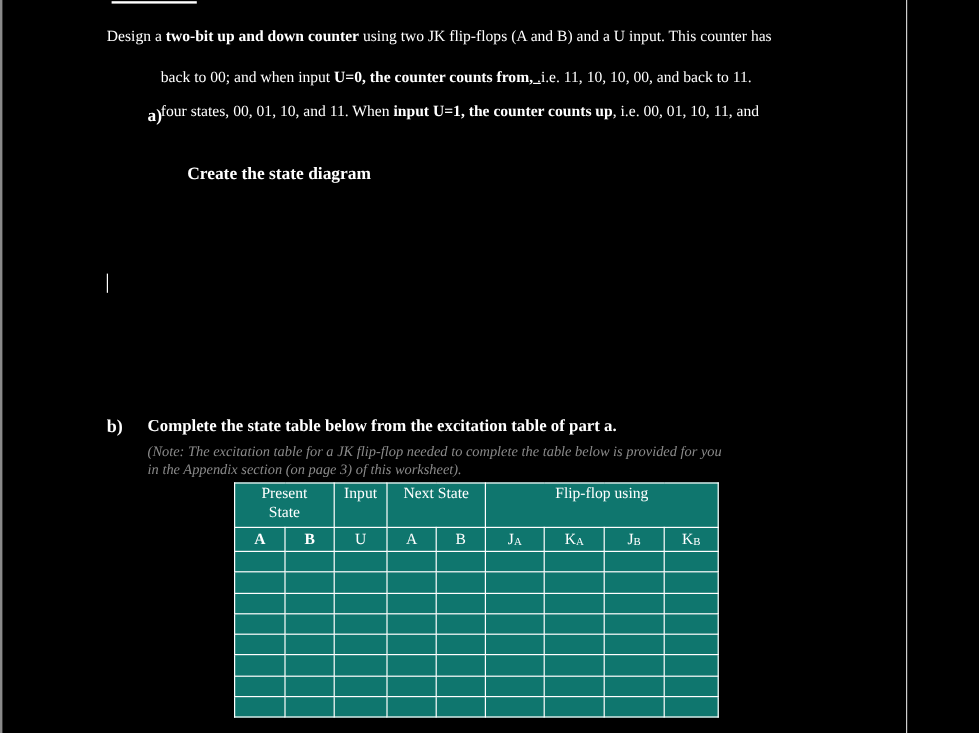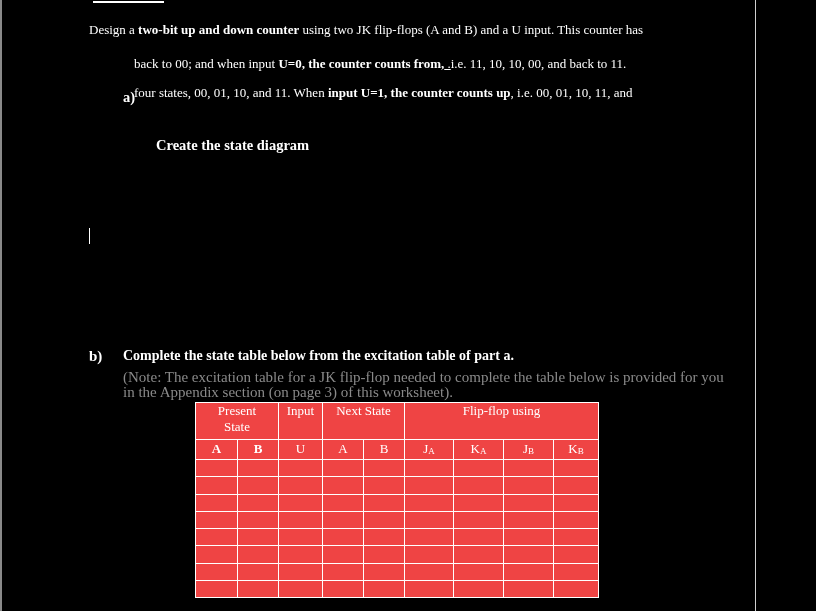--- a/index.html
+++ b/index.html
@@ -41,35 +41,35 @@
     #p3 { left: 134px; top: 55px; }
     .qa-label {
       position: absolute; font-weight: bold; font-size: 14.5px; white-space: nowrap;
     }
     #qa-letter { left: 123px; top: 89px; }
     #qa-text { left: 156px; top: 89px; margin-top: 48px; }
     #qb-letter { left: 89px; top: 348px; font-size: 15px; }
     #qb-text { left: 123px; top: 348px; font-size: 14px; }
     .note {
       position: absolute; left: 123px;
-      font-size: 15px;
+      font-style: italic; font-size: 12px;
       color: #8a8a8a; white-space: nowrap;
     }
     #note1 { top: 369px; }
     #note2 { top: 384px; }
     .underscore-mark { text-decoration: underline; }
 
     table.state-table {
       position: absolute;
       left: 195px; top: 402px;
       border-collapse: collapse;
       table-layout: fixed;
       font-family: "Liberation Serif", "DejaVu Serif", serif;
       color: #ffffff;
-      background: #ef4444;
+      background: #0f766e;
     }
     table.state-table td, table.state-table th {
       border: 1.5px solid #ffffff;
       padding: 0;
       text-align: center;
       vertical-align: top;
       font-weight: normal;
       font-size: 13px;
     }
     .hdr1 th { height: 36px; line-height: 16px; padding-top: 2px; }

